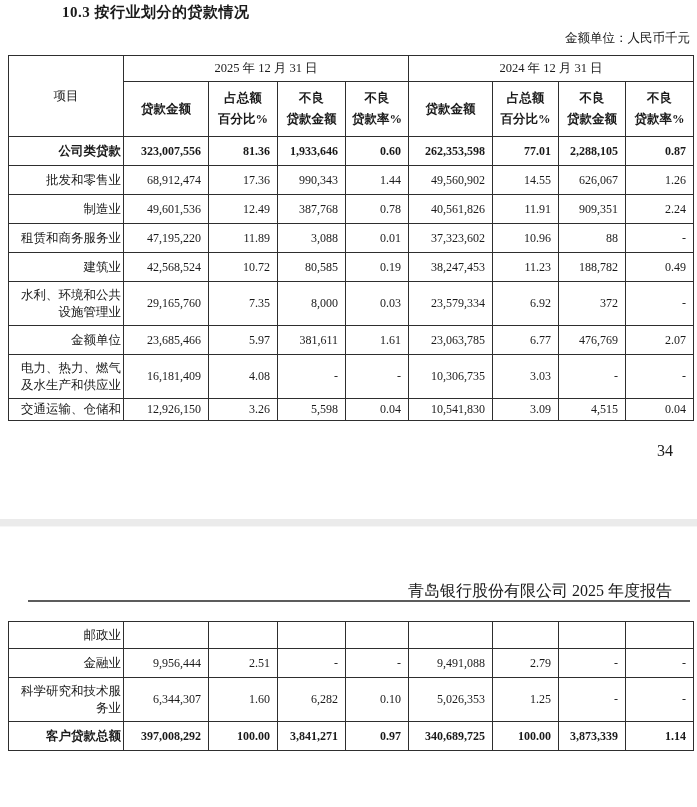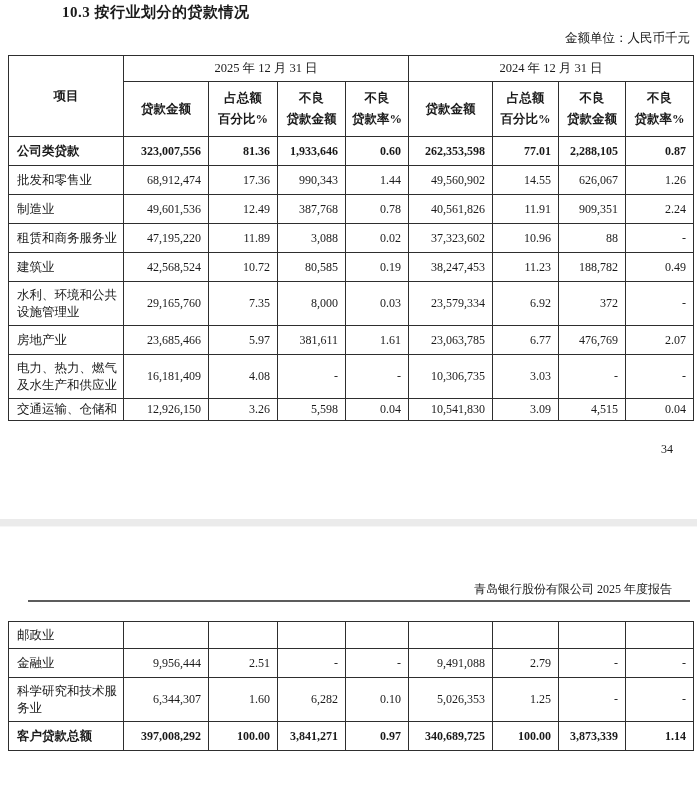--- a/index.html
+++ b/index.html
@@ -1,34 +1,34 @@
 <!DOCTYPE html>
 <html><head>
 <meta charset="utf-8">
 <style>
   html,body{margin:0;padding:0;background:#ffffff;}
   .page{position:relative;width:697px;height:755px;background:#ffffff;overflow:hidden;
         font-family:"Liberation Serif","DejaVu Serif",serif;color:#1a1a1a;}
 
   .title{position:absolute;left:62px;top:3px;font-size:15px;font-weight:700;letter-spacing:.5px;}
   .unit-note{position:absolute;right:7px;top:30px;font-size:12.5px;}
-  .page-num{position:absolute;right:24px;top:442px;font-size:12px;}
+  .page-num{position:absolute;right:24px;top:442px;font-size:16px;}
   .band{position:absolute;left:0;right:0;top:519px;height:7px;background:#ebebeb;border-bottom:1px solid #f6f6f6;}
-  .p2-header{position:absolute;right:25px;top:581px;font-size:12px;}
+  .p2-header{position:absolute;right:25px;top:581px;font-size:16px;}
   .p2-rule{position:absolute;left:28px;right:7px;top:600px;height:2px;background:#5c5c5c;}
 
   table{border-collapse:collapse;table-layout:fixed;width:685px;font-size:12px;}
   #table1{position:absolute;left:8px;top:55px;}
   #table2{position:absolute;left:8px;top:621px;}
   td{border:1px solid #2e2e2e;overflow:hidden;}
   .year-h{height:23px;text-align:center;font-weight:400;font-size:12.5px;}
-  .item-h{text-align:center;font-weight:700;font-size:12.5px;}
+  .item-h{text-align:center;font-weight:400;font-size:12.5px;}
   .mh{height:52px;text-align:center;font-weight:700;vertical-align:middle;
       white-space:pre-line;line-height:21px;font-size:12.5px;}
-  .lbl{text-align:left;padding:2px 2px 2px 8px;font-size:12.5px;white-space:pre-line;line-height:17px;vertical-align:middle;}
+  .lbl{text-align:right;padding:2px 2px 2px 8px;font-size:12.5px;white-space:pre-line;line-height:17px;vertical-align:middle;}
   .num{text-align:right;padding:2px 7px 2px 2px;vertical-align:middle;}
   tbody tr{height:29px;}
   tbody tr.twoline{height:44px;margin-top:28px;}
   #table1 tbody tr:last-child{height:22px;}
   #table2 tbody tr:first-child{height:27px;}
   tr.bold td{font-weight:700;}
 </style>
 </head>
 <body>
 
@@ -104,21 +104,21 @@
           <td class="num">40,561,826</td>
           <td class="num">11.91</td>
           <td class="num">909,351</td>
           <td class="num">2.24</td>
         </tr>
         <tr>
           <td class="lbl">租赁和商务服务业</td>
           <td class="num">47,195,220</td>
           <td class="num">11.89</td>
           <td class="num">3,088</td>
-          <td class="num">0.02</td>
+          <td class="num">0.01</td>
           <td class="num">37,323,602</td>
           <td class="num">10.96</td>
           <td class="num">88</td>
           <td class="num">-</td>
         </tr>
         <tr>
           <td class="lbl">建筑业</td>
           <td class="num">42,568,524</td>
           <td class="num">10.72</td>
           <td class="num">80,585</td>
@@ -134,21 +134,21 @@
           <td class="num">29,165,760</td>
           <td class="num">7.35</td>
           <td class="num">8,000</td>
           <td class="num">0.03</td>
           <td class="num">23,579,334</td>
           <td class="num">6.92</td>
           <td class="num">372</td>
           <td class="num">-</td>
         </tr>
         <tr>
-          <td class="lbl">房地产业</td>
+          <td class="lbl">金额单位</td>
           <td class="num">23,685,466</td>
           <td class="num">5.97</td>
           <td class="num">381,611</td>
           <td class="num">1.61</td>
           <td class="num">23,063,785</td>
           <td class="num">6.77</td>
           <td class="num">476,769</td>
           <td class="num">2.07</td>
         </tr>
         <tr class="twoline">

